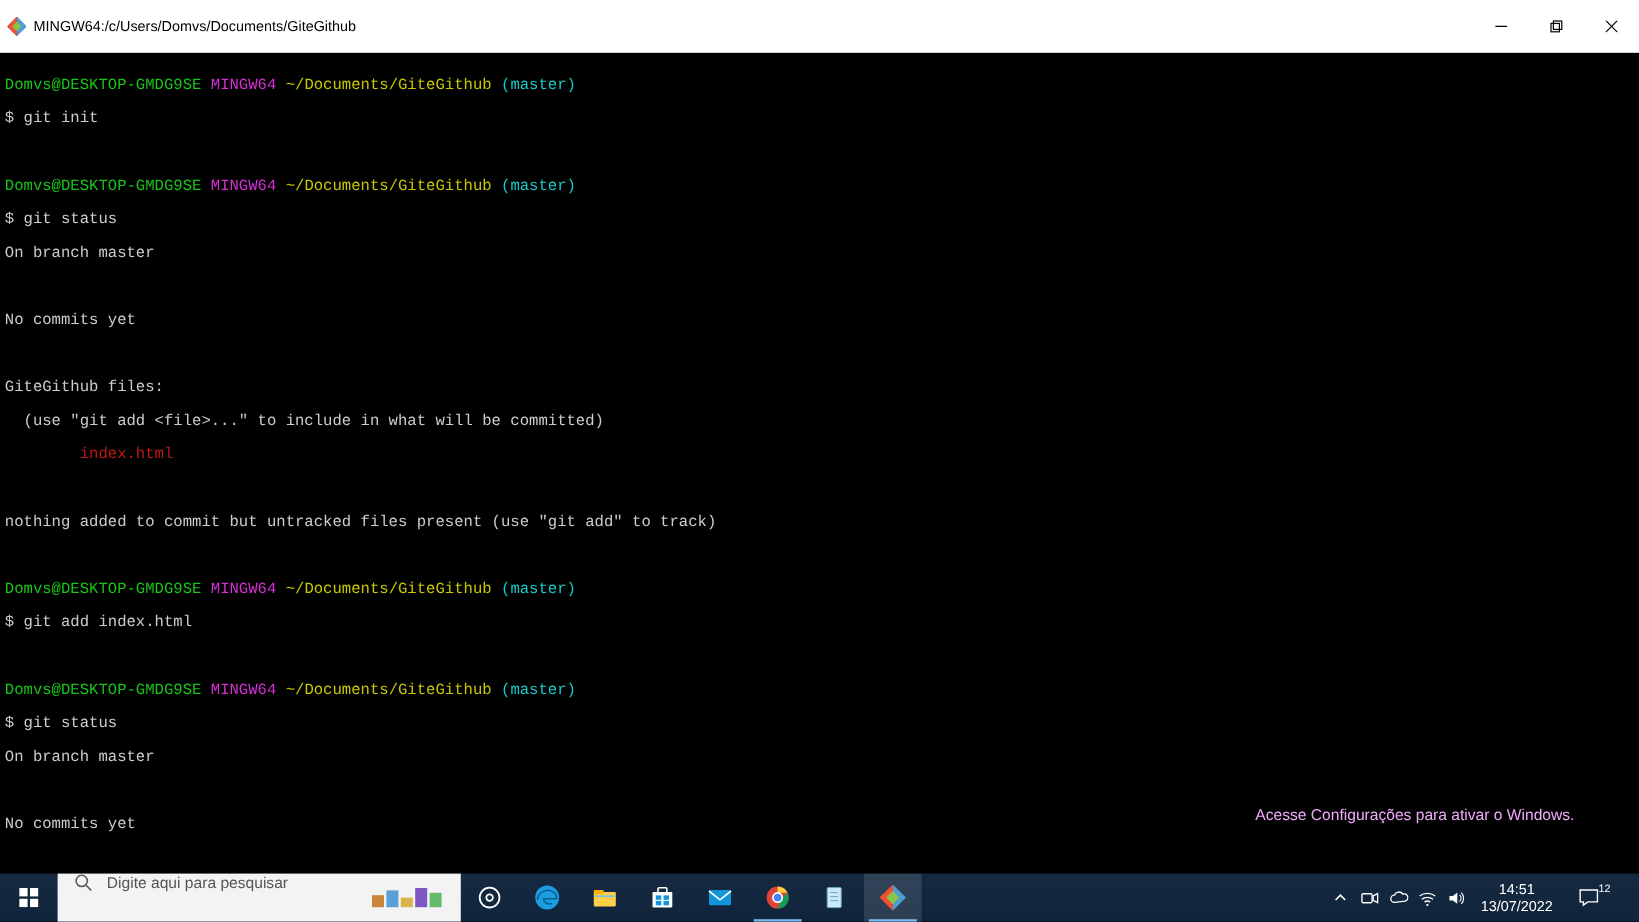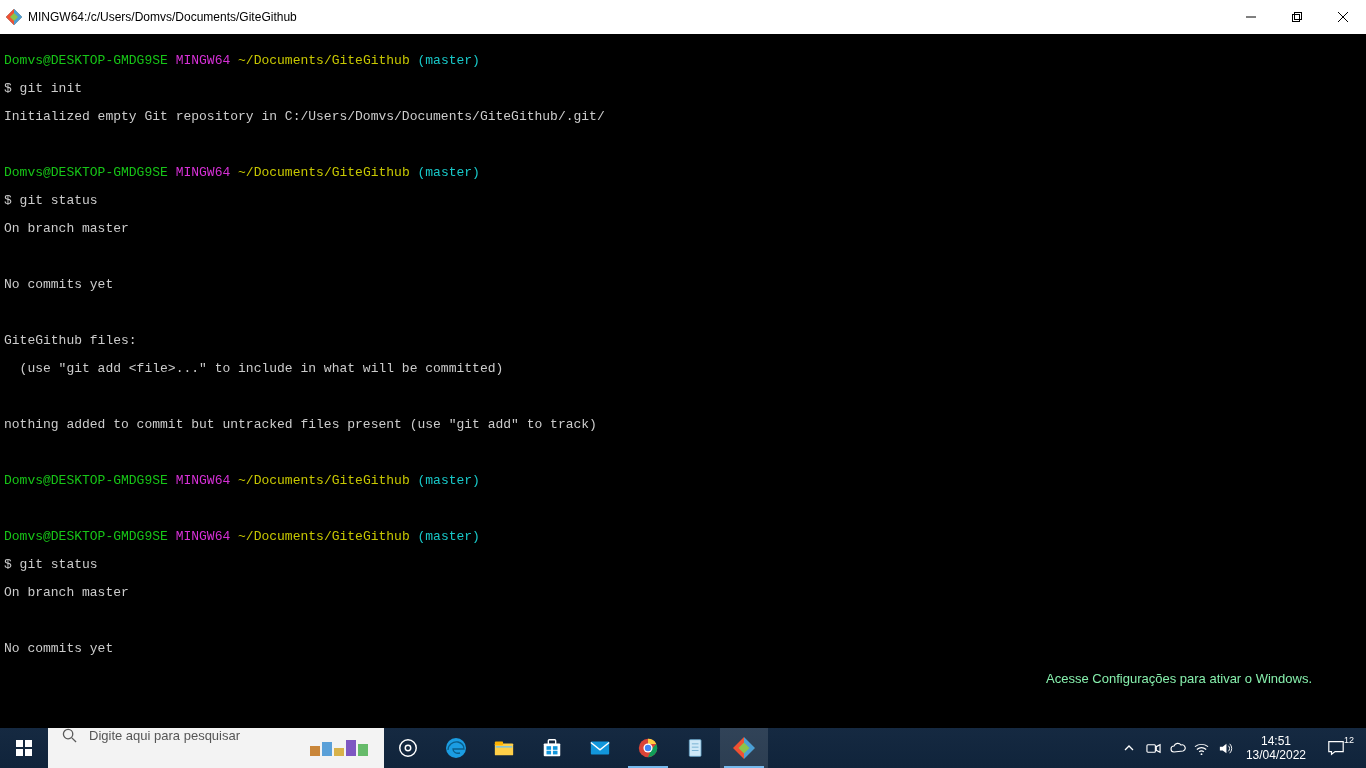--- a/index.html
+++ b/index.html
@@ -1,18 +1,18 @@
 <!DOCTYPE html>
 <html><head>
 <meta charset="utf-8">
 <style>
   * { margin:0; padding:0; box-sizing:border-box; }
   html,body { width:1366px; height:768px; overflow:hidden; font-family:"Segoe UI",Tahoma,sans-serif; background:#000; }
   .titlebar {
-    height:34px; background:#fff; color:#000; display:flex; align-items:center;
+    height:44px; background:#fff; color:#000; display:flex; align-items:center;
     font-size:12px; padding-left:6px; position:relative;
   }
   .titlebar .app-icon { width:16px; height:16px; margin-right:6px; position:relative; }
   .titlebar .app-icon svg { width:16px; height:16px; display:block; }
   .titlebar .title-text { flex:1; }
   .win-controls { display:flex; height:100%; }
   .win-btn { width:46px; height:100%; display:flex; align-items:center; justify-content:center; font-family:"Segoe MDL2 Assets","Segoe UI Symbol",sans-serif; font-size:10px; color:#000; }
   .win-btn svg{ stroke:#000; }
   .terminal {
     background:#000; color:#ccc; font-family:Consolas,"Courier New",monospace;
@@ -21,35 +21,35 @@
   }
   .pline { white-space:pre; }
   .green  { color:#17c617; }
   .magenta{ color:#d630d6; }
   .yellow { color:#c8c800; }
   .cyan   { color:#18c8c8; }
   .red    { color:#c01818; }
   .grey   { color:#cccccc;font-family:Liberation Mono, monospace; }
   .watermark { position:absolute; right:54px; bottom:82px; text-align:left; color:#8d8d8d; z-index:4; }
   .watermark .wm-title { font-size:21px; color:#8d8d8d; font-weight:400; }
-  .watermark .wm-sub   { font-size:13px; color:#86efac; margin-top:2px; }
+  .watermark .wm-sub   { font-size:13px; color:#f0abfc; margin-top:2px; }
 
   
   .taskbar { position:absolute; left:0; bottom:0; width:1366px; height:40px;
     background:linear-gradient(#152941,#10243b); display:flex; align-items:center; color:#fff; font-size:13px; z-index:5; }
   .start-btn { width:48px; height:40px; display:flex; align-items:center; justify-content:center; }
   .start-btn svg{ width:16px;height:16px; }
   .searchbox { width:336px; height:40px; background:#f3f3f3; display:flex; align-items:flex-start; padding-left:14px; color:#5a5a5a; }
   .searchbox .search-icon{ margin-right:12px; font-size:15px; }
   .sb-pics{ flex:1; display:flex; justify-content:flex-end; align-items:center; padding-right:6px;}
   .sb-pics svg{height:30px;}
   .tb-icon { width:48px; height:40px; display:flex; align-items:center; justify-content:center; position:relative; }
   .tb-icon.active::after{ content:""; position:absolute; bottom:0; left:4px; right:4px; height:2px; background:#76b9ed; }
   .tb-icon.activebg{ background:rgba(255,255,255,0.12); }
-  .tray { margin-left:auto; display:flex; align-items:center; height:40px; padding-right:8px; }
+  .tray { margin-left:auto; display:flex; align-items:center; height:40px; padding-right:20px; }
   .tray .tray-icn{ width:24px; display:flex; justify-content:center; align-items:center; font-size:13px; color:#fff; }
   .tray .chev{ width:26px; font-size:11px; }
   .tray-clock{ text-align:center; line-height:14px; font-size:12px; padding:0 8px; color:#fff; }
   .tray-notif{ width:44px; display:flex; justify-content:center; align-items:center; position:relative; }
   .tray-notif svg{ width:18px; height:18px; }
   .notif-badge{ position:absolute; right:4px; bottom:12px; background:none; font-size:9px; color:#fff; }
 </style>
 </head>
 <body>
 
@@ -80,34 +80,35 @@
           <line x1="0" y1="0" x2="10" y2="10" stroke-width="1"></line>
           <line x1="10" y1="0" x2="0" y2="10" stroke-width="1"></line>
         </svg>
       </div>
   </div>
 </div>
 
 <div class="terminal">
 <div class="pline"><span class="green">Domvs@DESKTOP-GMDG9SE</span> <span class="magenta">MINGW64</span> <span class="yellow">~/Documents/GiteGithub</span> <span class="cyan">(master)</span></div>
 <div class="pline grey">$ git init</div>
-<div class="pline grey">Initialized empty Git repository in C:/Users/Domvs/Documents/GiteGithub/.git/</div>
 <div class="pline">&nbsp;</div>
 <div class="pline"><span class="green">Domvs@DESKTOP-GMDG9SE</span> <span class="magenta">MINGW64</span> <span class="yellow">~/Documents/GiteGithub</span> <span class="cyan">(master)</span></div>
 <div class="pline grey">$ git status</div>
 <div class="pline grey">On branch master</div>
 <div class="pline">&nbsp;</div>
 <div class="pline grey">No commits yet</div>
 <div class="pline">&nbsp;</div>
 <div class="pline grey">GiteGithub files:</div>
 <div class="pline grey">  (use "git add &lt;file&gt;..." to include in what will be committed)</div>
+<div class="pline red">        index.html</div>
 <div class="pline">&nbsp;</div>
 <div class="pline grey">nothing added to commit but untracked files present (use "git add" to track)</div>
 <div class="pline">&nbsp;</div>
 <div class="pline"><span class="green">Domvs@DESKTOP-GMDG9SE</span> <span class="magenta">MINGW64</span> <span class="yellow">~/Documents/GiteGithub</span> <span class="cyan">(master)</span></div>
+<div class="pline grey">$ git add index.html</div>
 <div class="pline">&nbsp;</div>
 <div class="pline"><span class="green">Domvs@DESKTOP-GMDG9SE</span> <span class="magenta">MINGW64</span> <span class="yellow">~/Documents/GiteGithub</span> <span class="cyan">(master)</span></div>
 <div class="pline grey">$ git status</div>
 <div class="pline grey">On branch master</div>
 <div class="pline">&nbsp;</div>
 <div class="pline grey">No commits yet</div>
 <div class="pline">&nbsp;</div>
 
 
 
@@ -249,21 +250,21 @@
         </svg>
     </div>
     <div class="tray-icn">
       <svg width="15" height="15" viewBox="0 0 16 16">
           <polygon points="2,6 5,6 9,3 9,13 5,10 2,10" fill="#fff"></polygon>
           <path d="M11 5a4 4 0 0 1 0 6M12.5 3a7 7 0 0 1 0 10" fill="none" stroke="#fff" stroke-width="1"></path>
         </svg>
     </div>
     <div class="tray-clock">
       <div>14:51</div>
-      <div>13/04/2022</div>
+      <div>13/07/2022</div>
     </div>
     <div class="tray-notif">
       <svg viewBox="0 0 20 20">
           <path d="M2 3h16v11H9l-4 3v-3H2z" fill="none" stroke="#fff" stroke-width="1.3"></path>
         </svg>
       <span class="notif-badge">12</span>
     </div>
   </div>
 </div>
 

